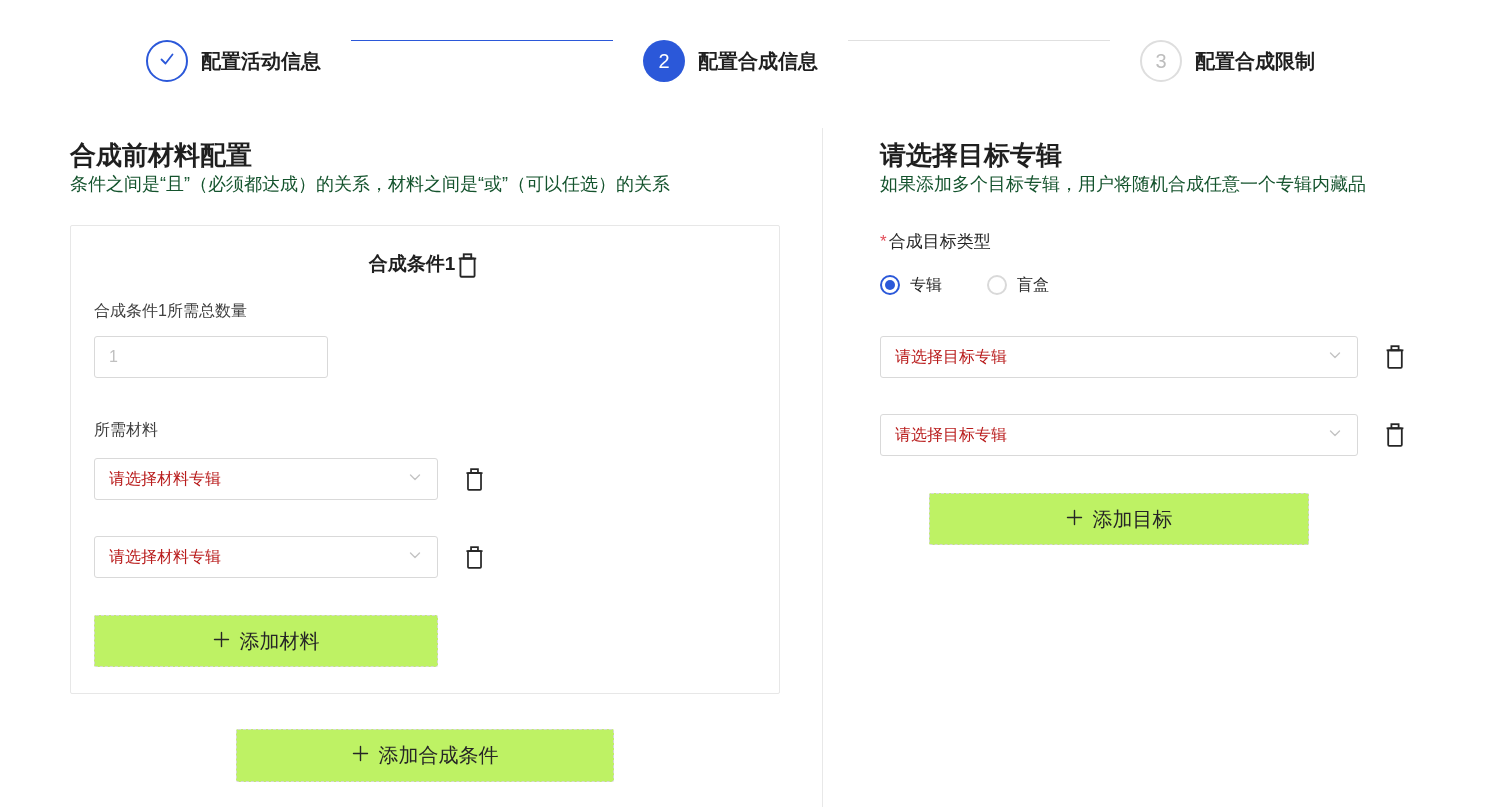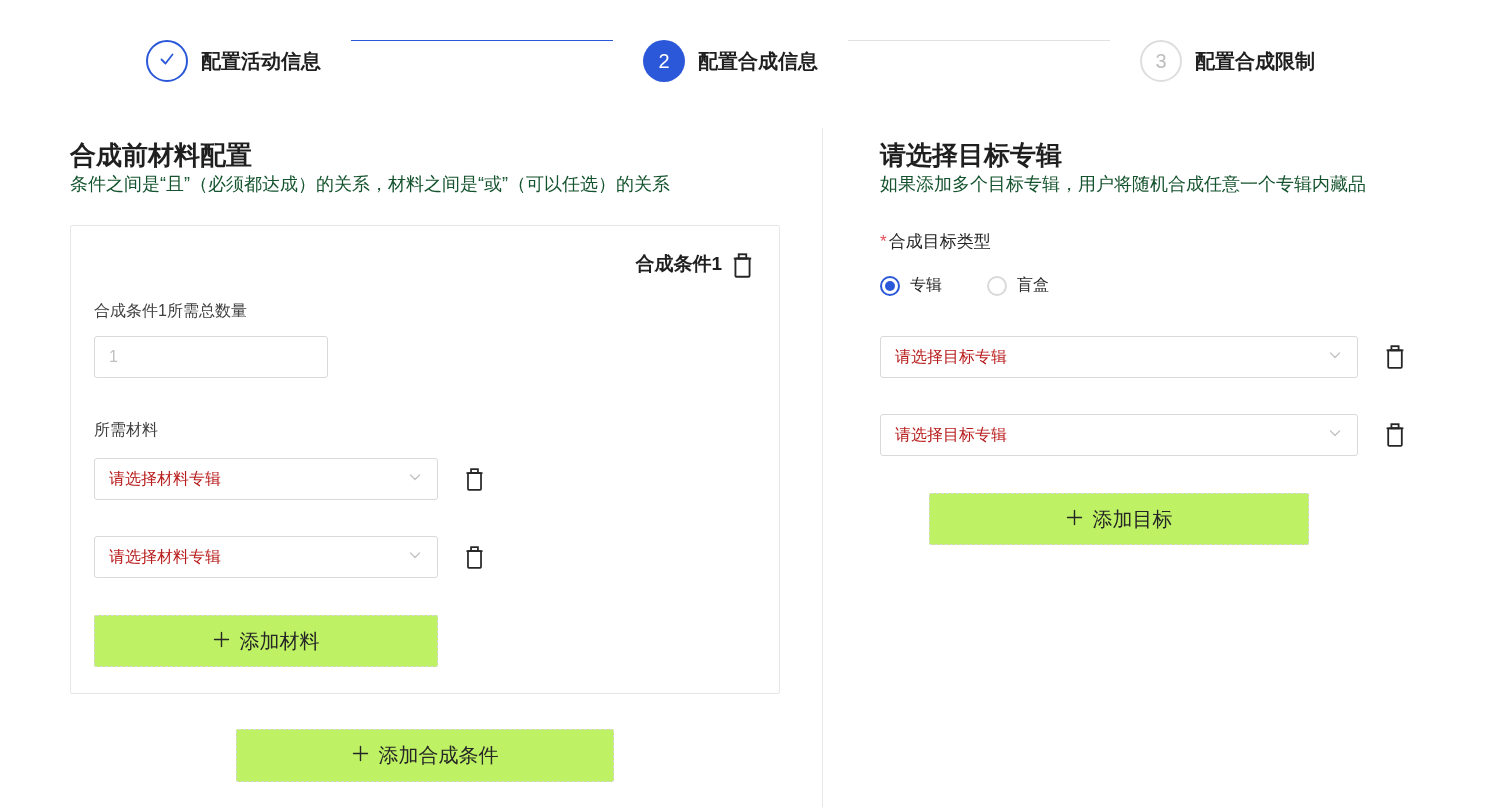--- a/index.html
+++ b/index.html
@@ -75,22 +75,21 @@
     margin-top: 31px;
     width: 710px;
     border: 1px solid #e7e7e7;
     border-radius: 2px;
     background: #ffffff;
     padding: 26px 24px 26px 23px;
   }
   .card-head {
     display: flex;
     align-items: flex-start;
-    justify-content: flex-end;
-    gap: 8px;
+    justify-content: center;
   }
   .card-title {
     font-size: 19px;
     font-weight: 700;
     color: #1f1f1f;
     line-height: 24px;
   }
   .icon-btn {
     background: none; border: none; cursor: pointer;
     padding: 0; line-height: 0;
@@ -153,21 +152,21 @@
     font-size: 17px;
     color: #262626;
     line-height: 21px;
   }
   .required-label .star { color: #e34d59; margin-right: 2px; }
   .radio-group {
     margin-top: 23px;
     display: flex; align-items: center;
   }
   .radio-option {
-    display: flex; align-items: center;
+    display: flex; 
     cursor: pointer;
   }
   .radio-option + .radio-option { margin-left: 45px; }
   .radio-dot {
     width: 20px; height: 20px;
     border-radius: 50%;
     flex: 0 0 auto;
     display: flex; align-items: center; justify-content: center;
   }
   .radio-dot.checked { border: 2px solid #2b58d9; }

